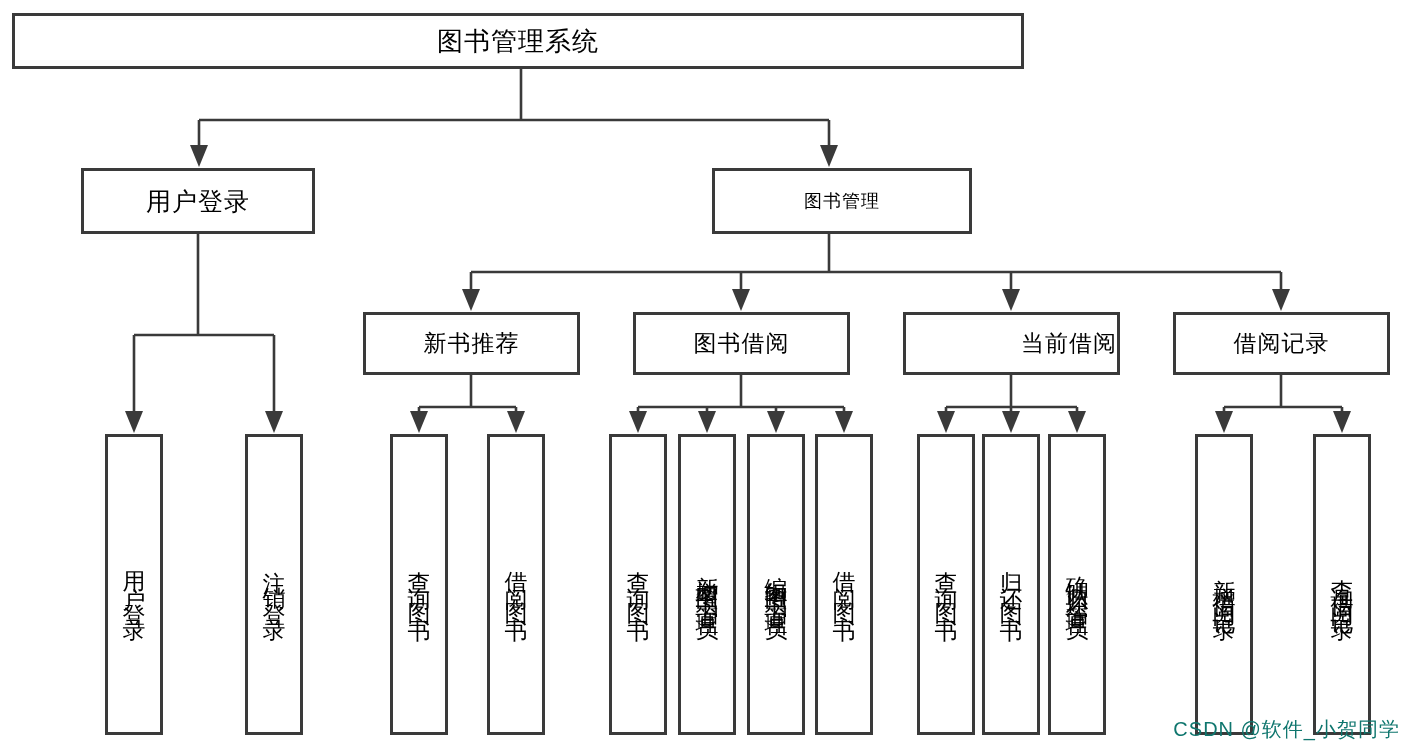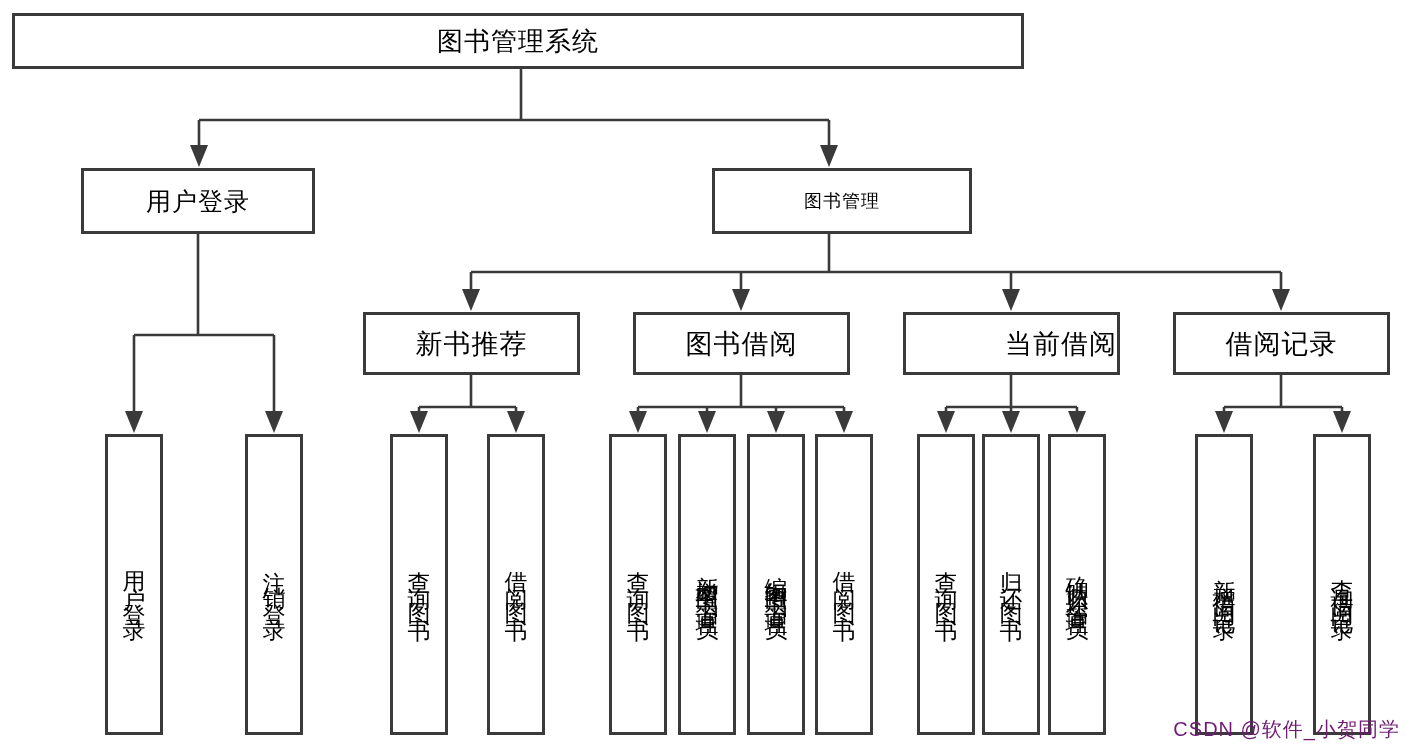--- a/index.html
+++ b/index.html
@@ -27,21 +27,21 @@
     background: #ffffff;
     display: flex;
     align-items: center;
     justify-content: center;
     color: #000000;
   }
   .hbox span { letter-spacing: 1px; white-space: nowrap; }
   #b-root   { left: 12px;  top: 13px;  width: 1012px; height: 56px; font-size: 26px; }
   #b-login  { left: 81px;  top: 168px; width: 234px;  height: 66px; font-size: 25px; }
   #b-mgmt   { left: 712px; top: 168px; width: 260px;  height: 66px; font-size: 18px; }
-  .l3 { top: 312px; width: 217px; height: 63px; font-size: 27px; }
+  .l3 { top: 312px; width: 217px; height: 63px; font-size: 23px; }
   #b-l3-new     { left: 363px; }
   #b-l3-borrow  { left: 633px; }
   #b-l3-current { left: 903px; justify-content: flex-end; }
   #b-l3-records { left: 1173px; }
   .vbox { top: 434px; width: 58px; height: 301px; font-size: 23px; }
   .vbox span {
     writing-mode: vertical-lr;
     text-orientation: mixed;
     line-height: 1;
     white-space: nowrap;
@@ -53,21 +53,21 @@
   #b-b1 { left: 390px; }  #b-b2 { left: 487px; }
   #b-c1 { left: 609px; }  #b-c2 { left: 678px; }  #b-c3 { left: 747px; }  #b-c4 { left: 815px; }
   #b-d1 { left: 917px; }  #b-d2 { left: 982px; }  #b-d3 { left: 1048px; }
   #b-e1 { left: 1195px; } #b-e2 { left: 1313px; }
   .watermark {
     position: absolute;
     right: 5px;
     top: 716px;
     font-size: 20px;
     letter-spacing: 1px;
-    color: #701a75;
+    color: #0f766e;
     white-space: nowrap;
   }
 </style>
 </head>
 <body>
 
 <div class="canvas">
 
   <svg class="connectors" viewBox="0 0 1405 747" xmlns="http://www.w3.org/2000/svg">
     <g stroke="#3a3a3a" stroke-width="2.6" fill="none">

